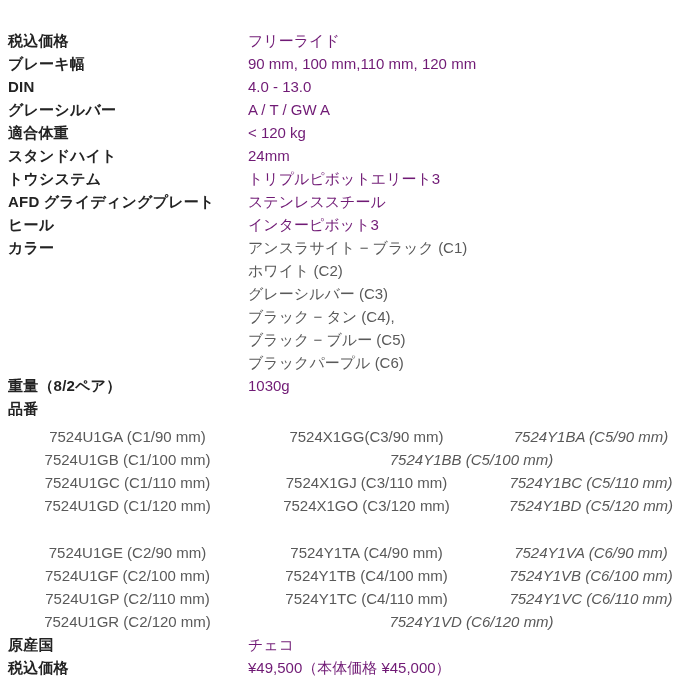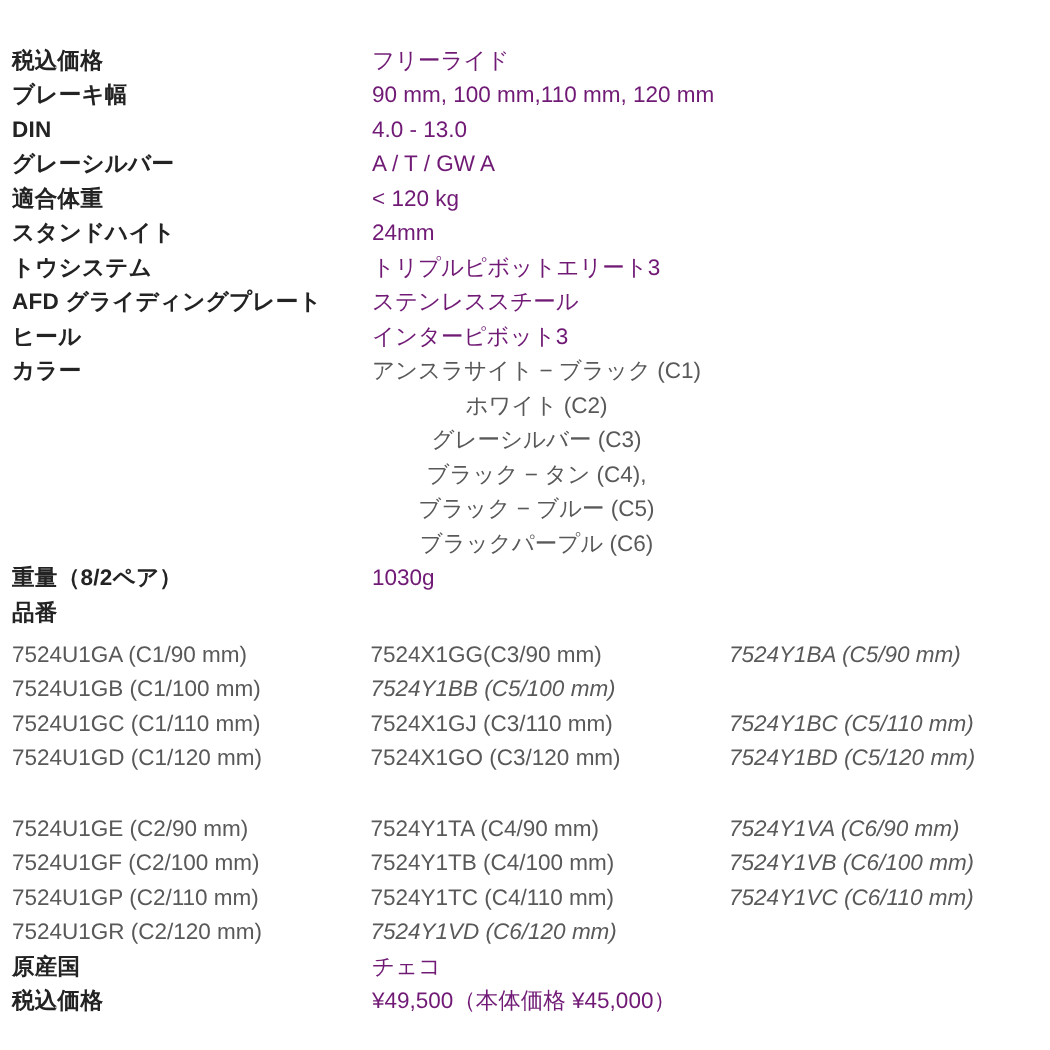--- a/index.html
+++ b/index.html
@@ -29,34 +29,34 @@
     font-weight: bold;
     color: #232323;
     letter-spacing: 0.2px;
   }
   .value {
     color: #701a75;
   }
   .value-stack {
     display: flex;
     flex-direction: column;
-    align-items: center;
   }
   .value-stack span {
     line-height: 23px;
     color: #595959;
   }
   .grid-row {
     display: flex;
     line-height: 23px;
   }
   .grid-row .cell {
     flex: 0 0 239px;
     color: #595959;
     white-space: nowrap;
+    text-align: center;
   }
   .grid-row .cell:last-child {
     flex: 1 1 auto;
     font-style: italic;
   }
   .grid-block-1 { margin-top: 5px; }
   .block-gap { height: 24px; }
 </style>
 </head>
 <body>

